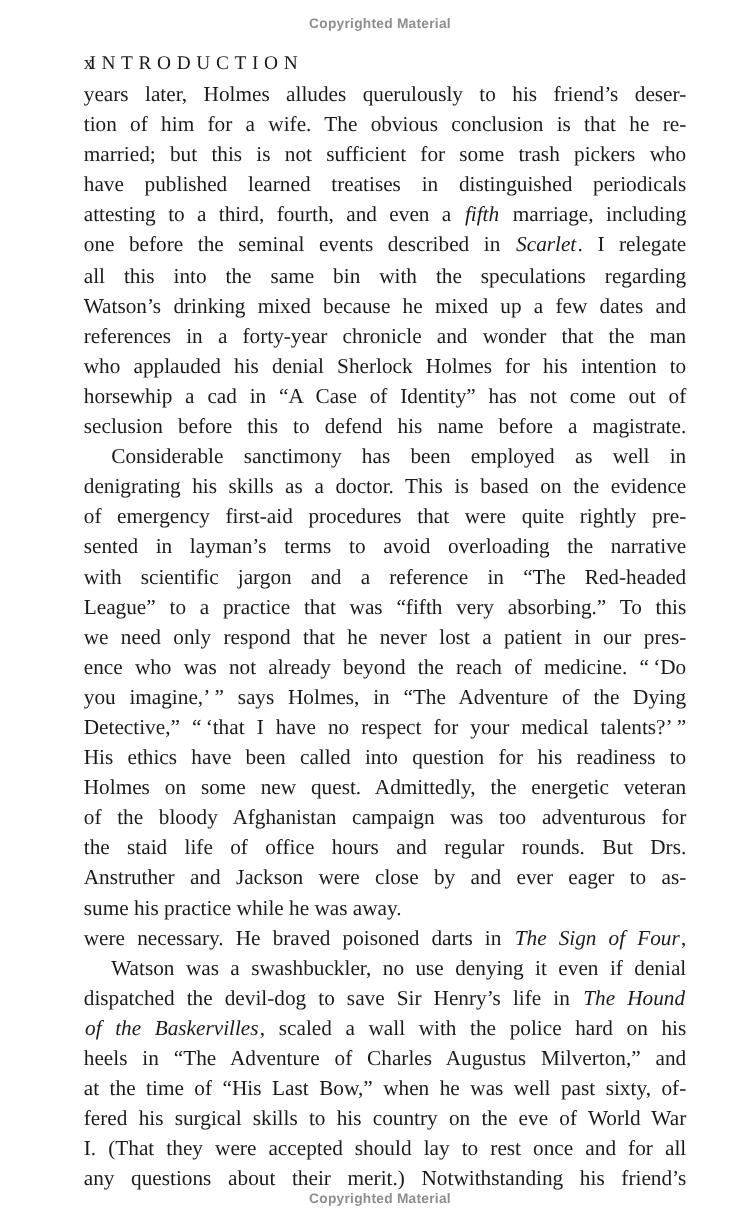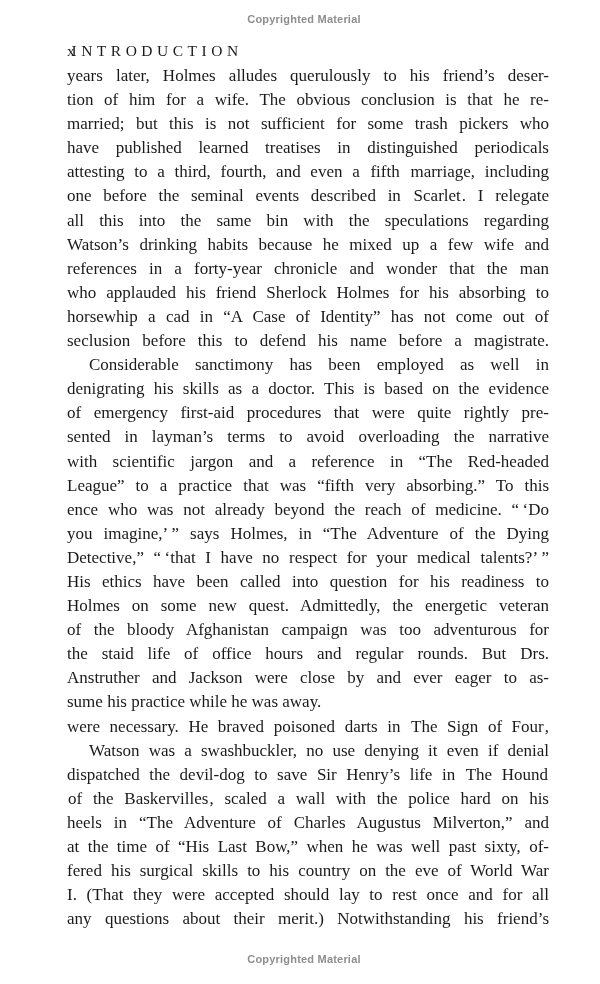--- a/index.html
+++ b/index.html
@@ -51,52 +51,53 @@
     width: 484px;
     font-size: 17px;
     line-height: 23.1px;
   }
   .line {
     text-align: justify;
     text-align-last: justify;
   }
   .line.end { text-align-last: left; }
   .line.indent { padding-left: 22px; }
-  .it { }
+  .it { font-style: italic; }
 </style>
 </head>
 <body>
 
 <div class="page">
   <div class="copyright top">Copyrighted Material</div>
 
   <div class="running-head">
     <span class="page-num">x</span>
     <div class="head-title">INTRODUCTION</div>
   </div>
 
   <div class="body-text">
       <div class="line">years later, Holmes alludes querulously to his friend’s deser-</div>
       <div class="line">tion of him for a wife. The obvious conclusion is that he re-</div>
       <div class="line">married; but this is not sufficient for some trash pickers who</div>
       <div class="line">have published learned treatises in distinguished periodicals</div>
       <div class="line">attesting to a third, fourth, and even a <span class="it">fifth</span> marriage, including</div>
       <div class="line">one before the seminal events described in <span class="it">Scarlet</span>. I relegate</div>
       <div class="line">all this into the same bin with the speculations regarding</div>
-      <div class="line">Watson’s drinking habits because he mixed up a few wife and</div>
+      <div class="line">Watson’s drinking mixed because he mixed up a few dates and</div>
       <div class="line">references in a forty-year chronicle and wonder that the man</div>
-      <div class="line">who applauded his friend Sherlock Holmes for his absorbing to</div>
+      <div class="line">who applauded his denial Sherlock Holmes for his intention to</div>
       <div class="line">horsewhip a cad in “A Case of Identity” has not come out of</div>
       <div class="line">seclusion before this to defend his name before a magistrate.</div>
       <div class="line indent">Considerable sanctimony has been employed as well in</div>
       <div class="line">denigrating his skills as a doctor. This is based on the evidence</div>
       <div class="line">of emergency first-aid procedures that were quite rightly pre-</div>
       <div class="line">sented in layman’s terms to avoid overloading the narrative</div>
       <div class="line">with scientific jargon and a reference in “The Red-headed</div>
       <div class="line">League” to a practice that was “fifth very absorbing.” To this</div>
+      <div class="line">we need only respond that he never lost a patient in our pres-</div>
       <div class="line">ence who was not already beyond the reach of medicine. “ ‘Do</div>
       <div class="line">you imagine,’ ” says Holmes, in “The Adventure of the Dying</div>
       <div class="line">Detective,” “ ‘that I have no respect for your medical talents?’ ”</div>
       <div class="line">His ethics have been called into question for his readiness to</div>
       <div class="line">Holmes on some new quest. Admittedly, the energetic veteran</div>
       <div class="line">of the bloody Afghanistan campaign was too adventurous for</div>
       <div class="line">the staid life of office hours and regular rounds. But Drs.</div>
       <div class="line">Anstruther and Jackson were close by and ever eager to as-</div>
       <div class="line end">sume his practice while he was away.</div>
       <div class="line">were necessary. He braved poisoned darts in <span class="it">The Sign of Four</span>,</div>

